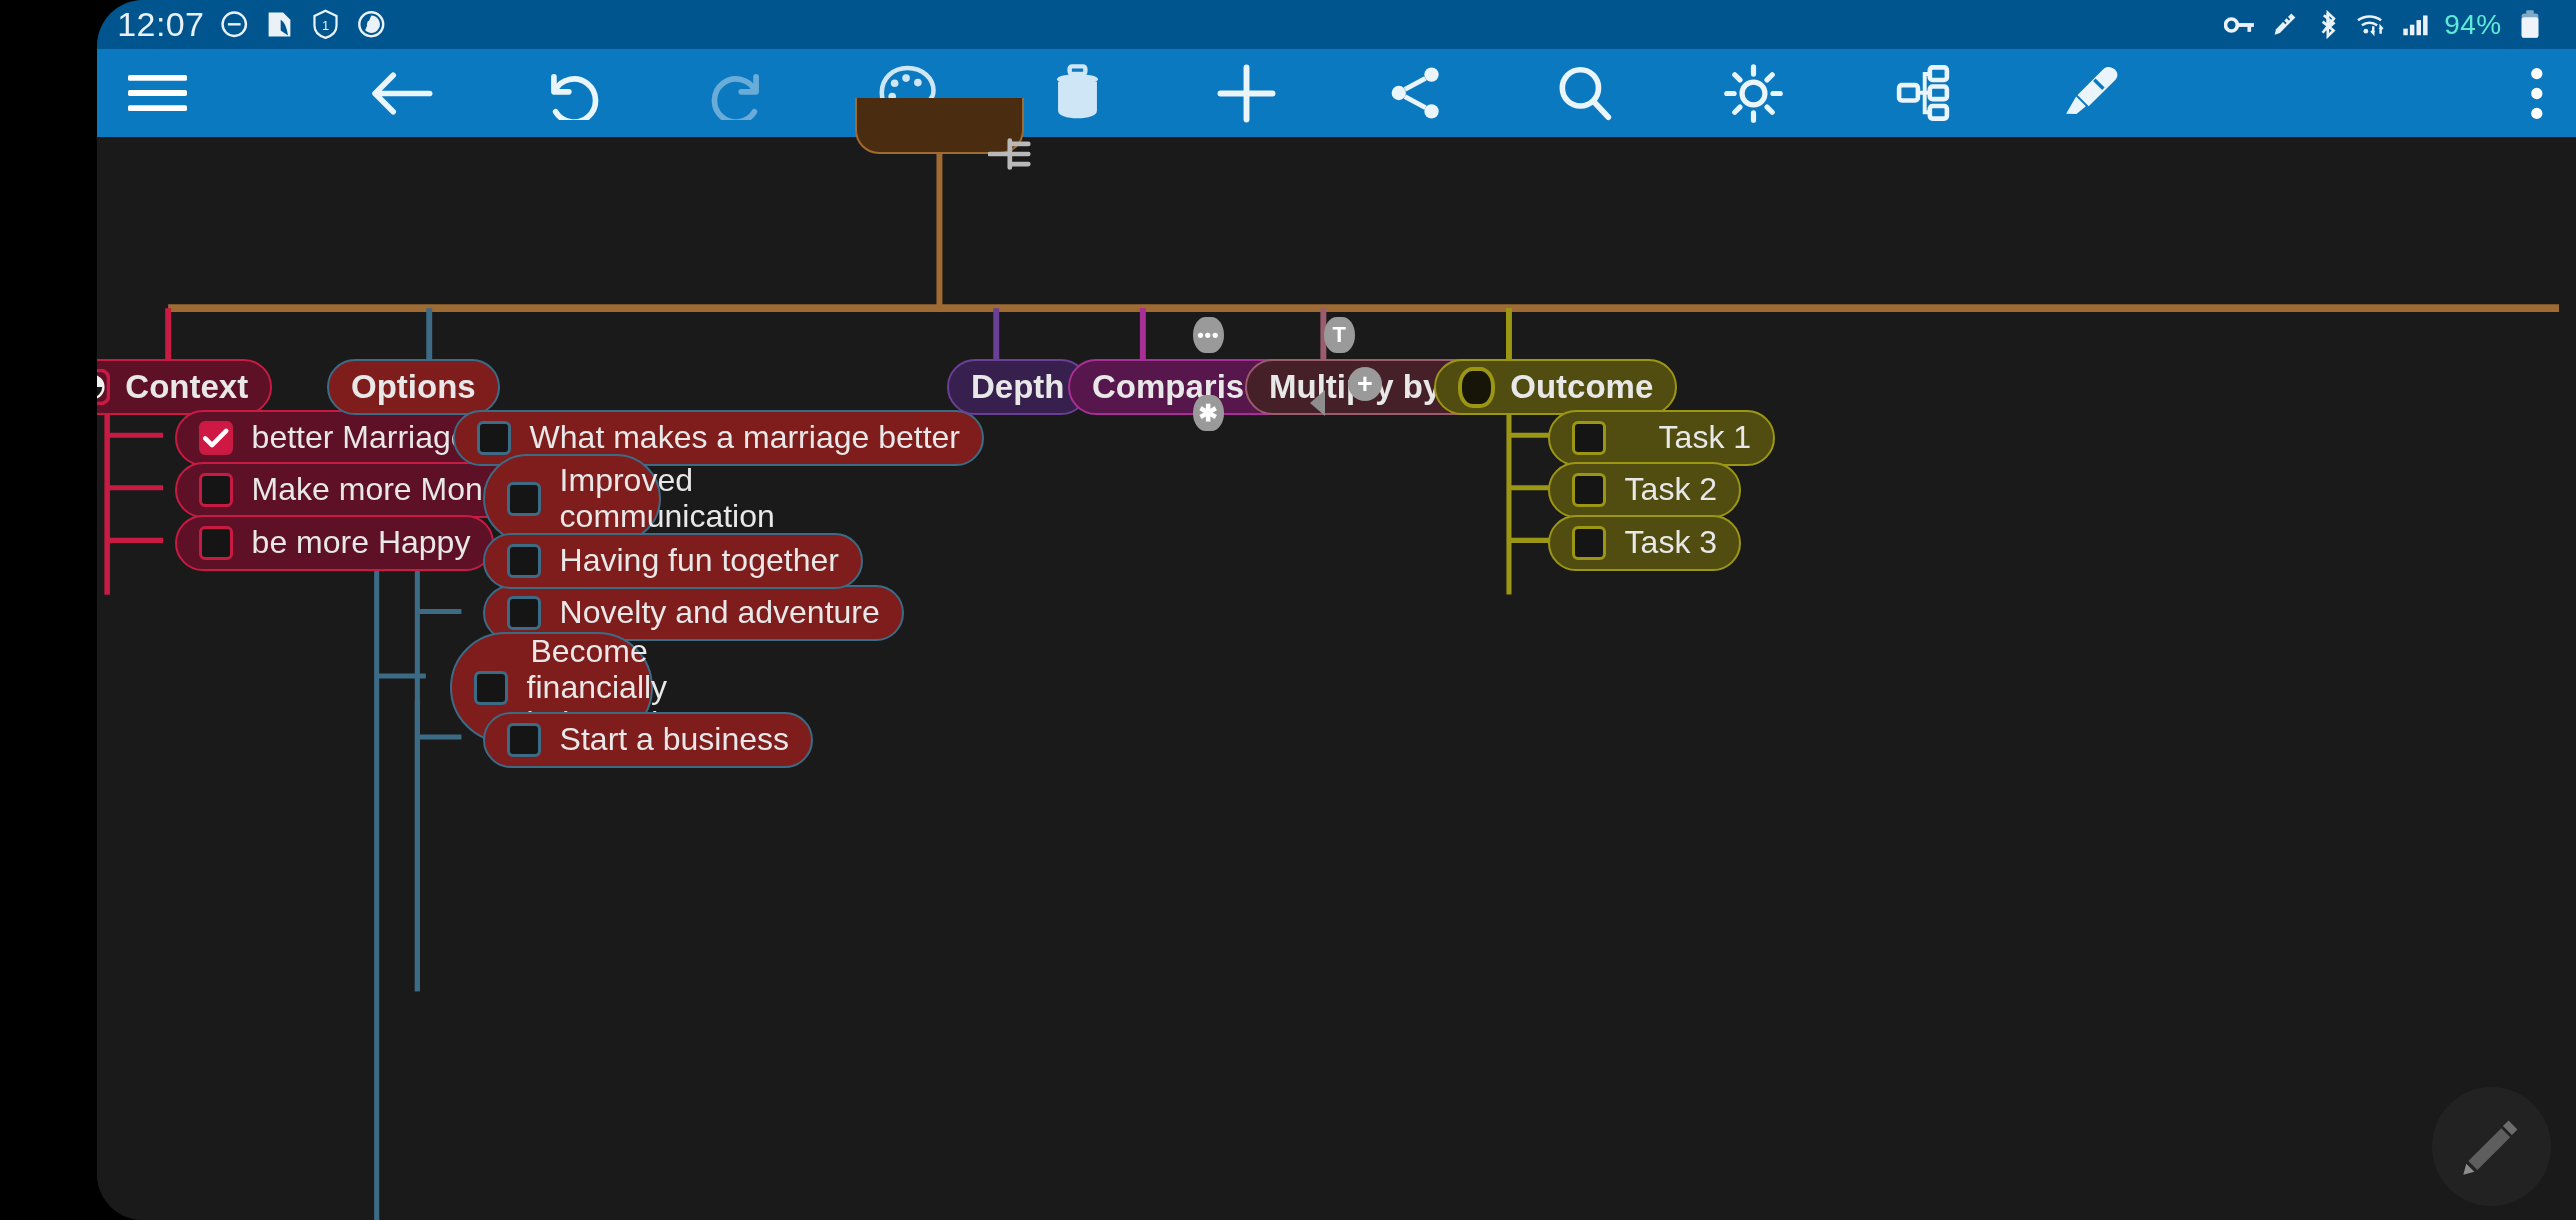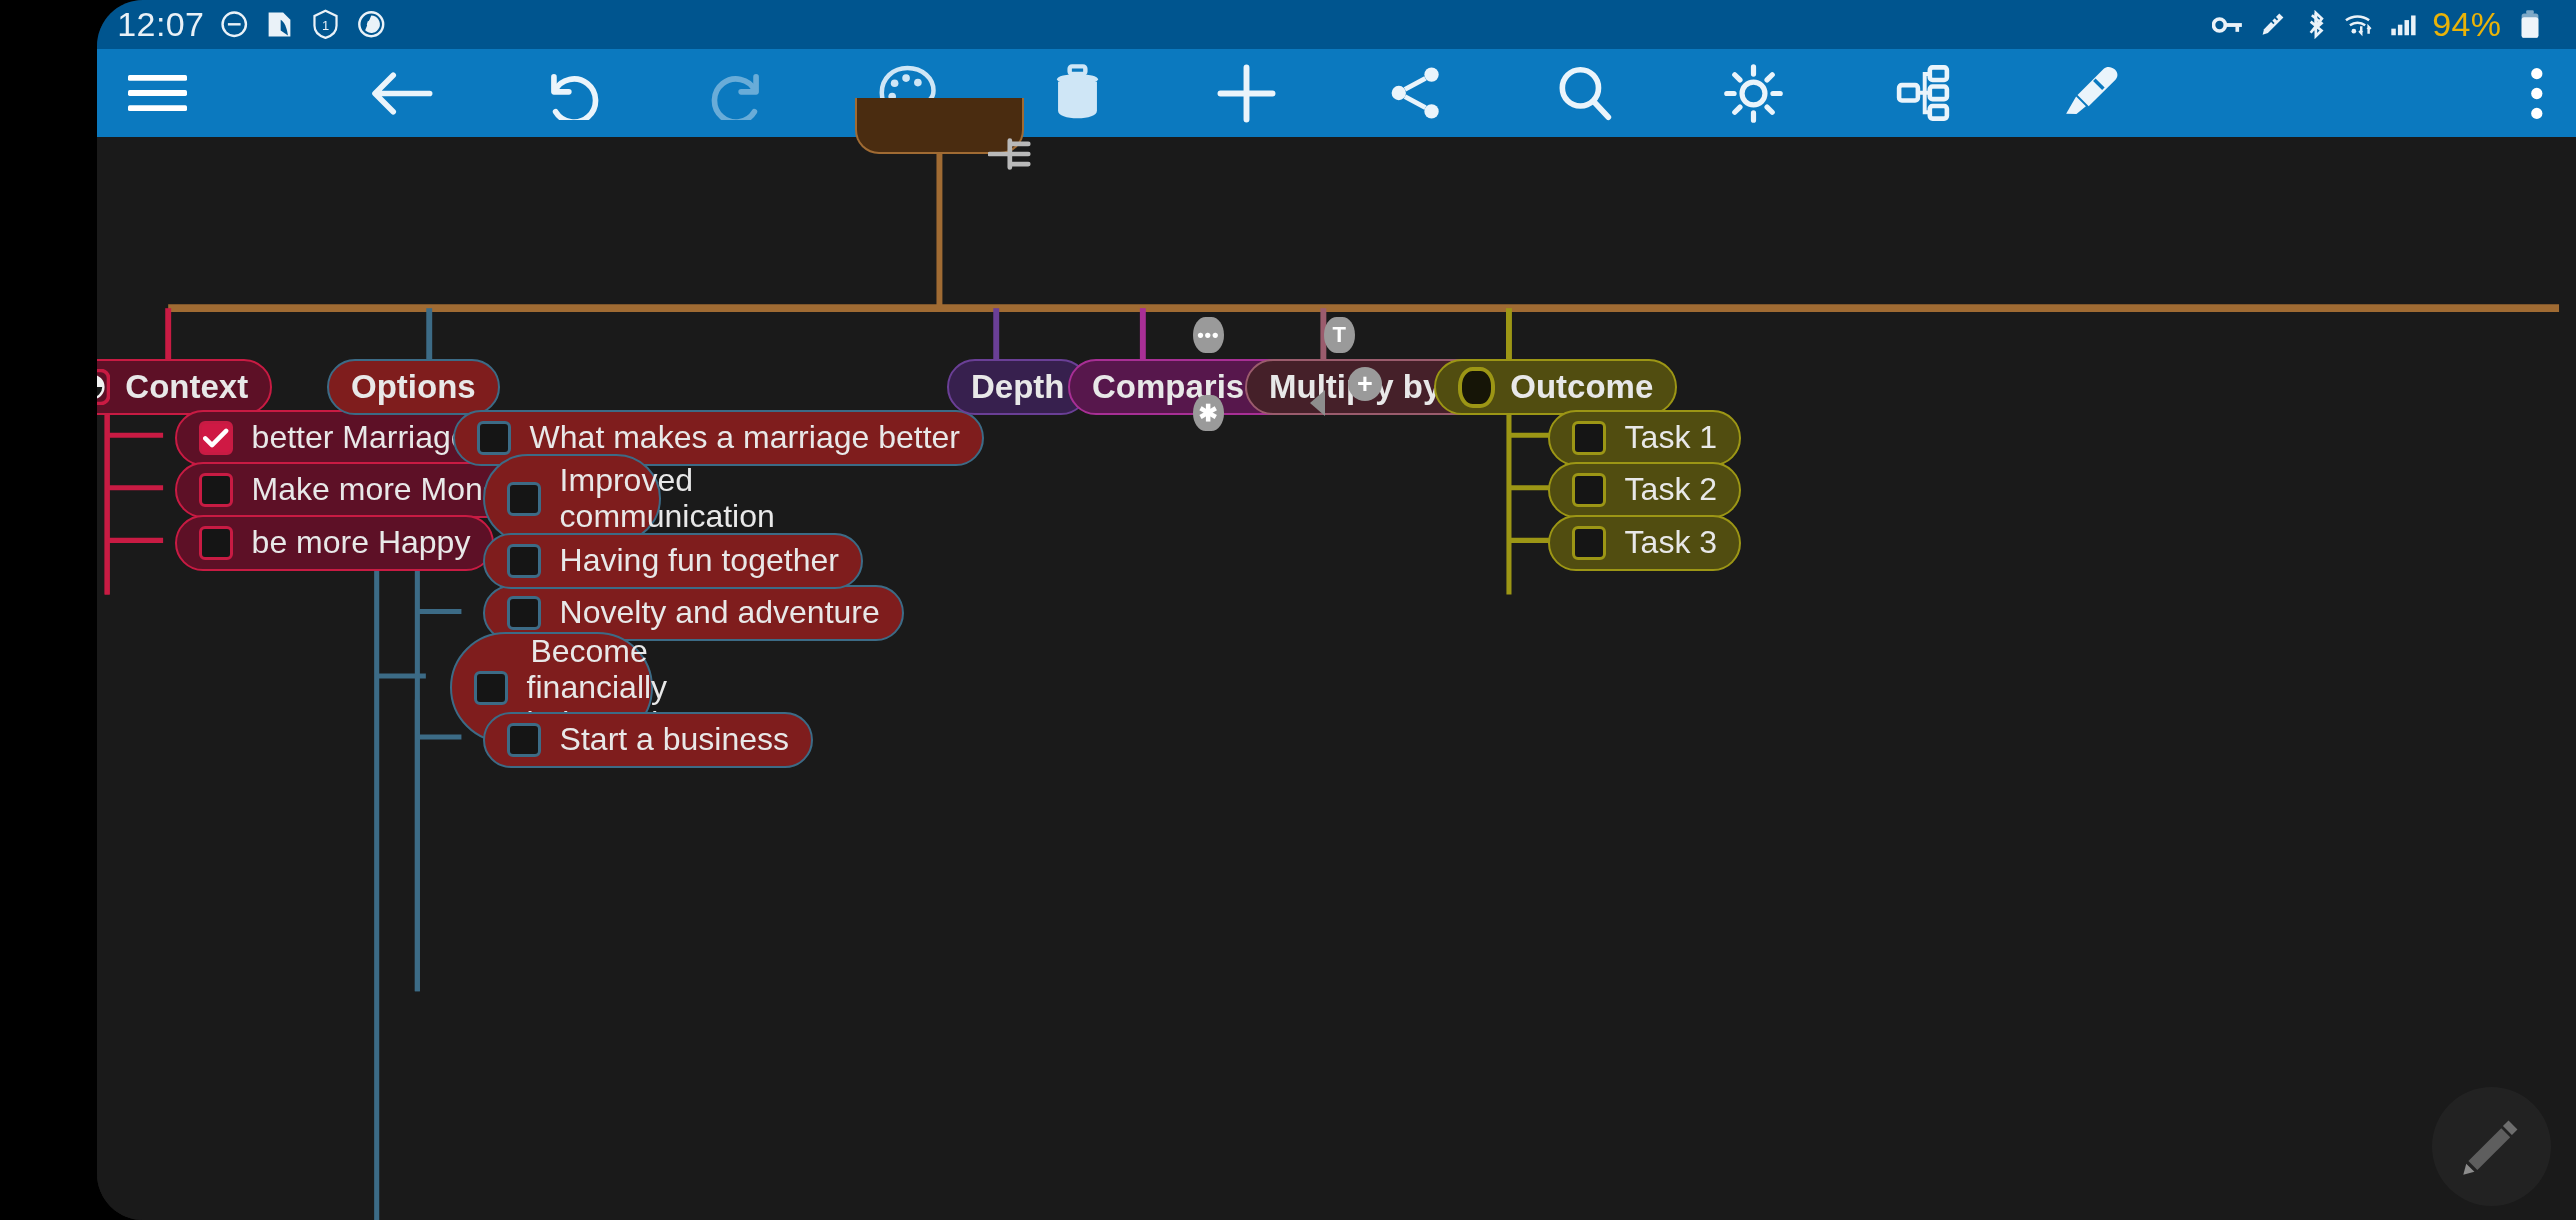--- a/index.html
+++ b/index.html
@@ -18,21 +18,21 @@
   
   #statusbar {
     position:absolute; left:0; top:0; width:2479px; height:49px;
     background:#00558f; display:flex; align-items:center;
     padding:0 30.5px 0 20.3px;
   }
   #statusbar .left,#statusbar .right { display:flex; align-items:center; }
   #statusbar .left { gap:13.6px; }
   #statusbar .right { margin-left:auto; gap:12px; }
   .sb-clock { color:#e9f1f7; font-size:34px; letter-spacing:0.4px; }
-  .sb-pct { color:#eab308; font-size:34px; letter-spacing:0.4px; }
+  .sb-pct { color:#5eead4; font-size:28px; letter-spacing:0.4px; }
   .sb-ic { display:inline-flex; align-items:center; justify-content:center;
            width:32px; height:32px; }
   .sb-ic svg { display:block; }
 
   
   #toolbar {
     position:absolute; left:0; top:49px; width:2479px; height:88px;
     background:#0b79bf; display:flex; align-items:center;
   }
   .tb-btn { display:flex; align-items:center; justify-content:center;
@@ -401,21 +401,21 @@
       </div>
 
       <div class="node bold t-mult" style="left:1148px; top:222px;">
         <span class="lbl">Multiply by 0</span>
       </div>
 
       <div class="node bold t-outcome" style="left:1337px; top:222px;">
         <span class="ovalic"></span>
         <span class="lbl">Outcome</span>
       </div>
-      <div class="node t-outcome" style="left:1451px; top:273px;">
+      <div class="node t-outcome" style="left:1451px; top:273px;gap:34px;">
         <span class="cb"></span>
         <span class="lbl">Task 1</span>
       </div>
       <div class="node t-outcome" style="left:1451px; top:325px;">
         <span class="cb"></span>
         <span class="lbl">Task 2</span>
       </div>
       <div class="node t-outcome" style="left:1451px; top:378px;">
         <span class="cb"></span>
         <span class="lbl">Task 3</span>

